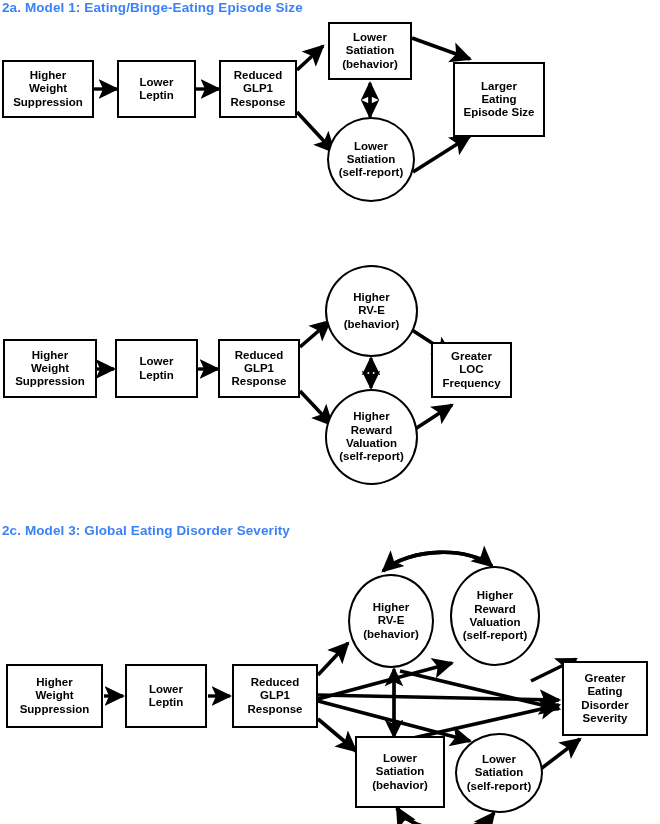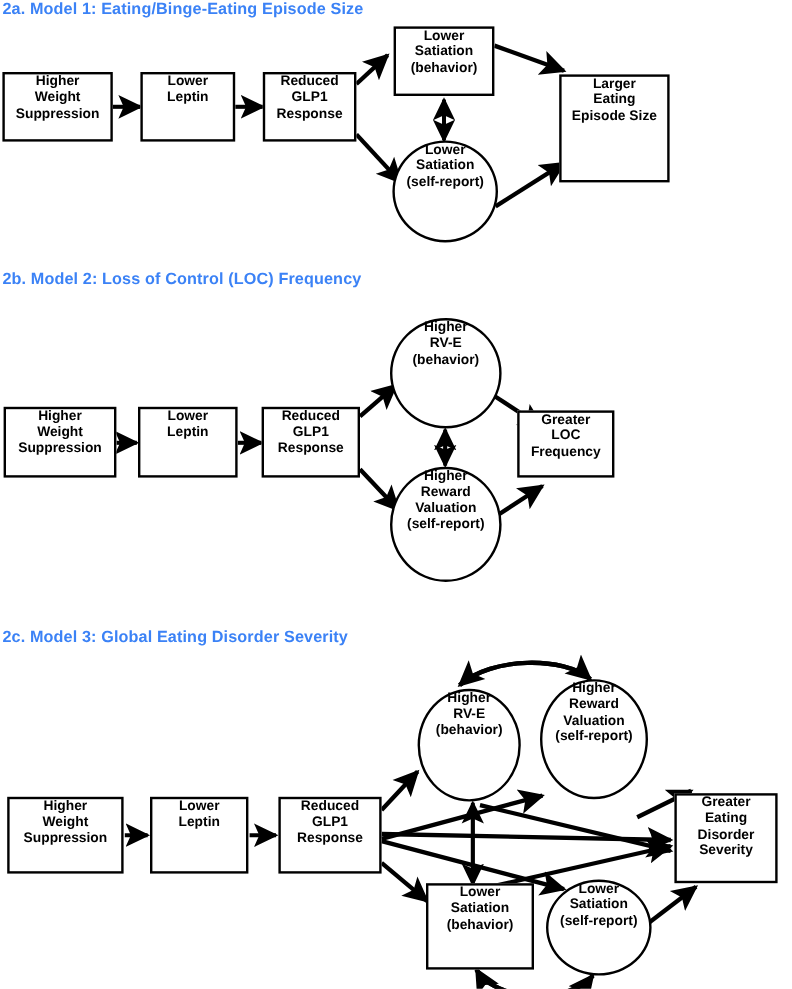--- a/index.html
+++ b/index.html
@@ -8,21 +8,21 @@
        -webkit-font-smoothing:antialiased;}
   .panel{position:absolute;left:0;width:660px;}
   #panel-a{top:0;height:225px;}
   #panel-b{top:225px;height:280px;}
   #panel-c{top:499px;height:319px;margin-top:24px;}
   .panel-title{position:absolute;left:2px;top:0px;font-size:13.5px;
                font-weight:bold;color:#3b82f6;letter-spacing:0.1px;white-space:nowrap;}
   .stage{position:absolute;left:0;top:0;width:660px;height:100%;}
   svg.edges{position:absolute;left:0;top:0;width:660px;height:100%;overflow:visible;}
   .node{position:absolute;box-sizing:border-box;border:2.2px solid #000;
-        background:#fff;display:flex;align-items:flex-start;justify-content:center;
+        background:#fff;display:flex;align-items:center;justify-content:center;
         text-align:center;font-size:11.5px;font-weight:bold;line-height:1.16;
         color:#000;z-index:3;}
   .node.circle{border-radius:50%;}
   .node span{display:block;padding:0 2px;}
 </style>
 </head>
 <body>
 
 <div class="panel" id="panel-a">
   <div class="panel-title">2a. Model 1: Eating/Binge-Eating Episode Size</div>
@@ -54,28 +54,27 @@
     </div>
     <div class="node" style="left:219px;top:60px;width:78px;height:58px;">
       <span>Reduced<br>GLP1<br>Response</span>
     </div>
     <div class="node" style="left:328px;top:22px;width:84px;height:58px;">
       <span>Lower<br>Satiation<br>(behavior)</span>
     </div>
     <div class="node circle" style="left:327px;top:117px;width:88px;height:85px;">
       <span>Lower<br>Satiation<br>(self-report)</span>
     </div>
-    <div class="node" style="left:466px;top:62px;width:92px;height:90px;">
+    <div class="node" style="left:453px;top:62px;width:92px;height:75px;">
       <span>Larger<br>Eating<br>Episode Size</span>
     </div>
   </div>
 </div>
 
 <div class="panel" id="panel-b">
-  <div class="panel-title">2b. Model 2: Loss of Control (LOC) Frequency</div>
 
   <div class="stage">
     <svg class="edges" viewBox="0 0 660 280">
       <defs>
         <marker id="ahB" markerWidth="7" markerHeight="7" refX="5.4" refY="3.2" orient="auto" markerUnits="strokeWidth">
           <path d="M0,0.3 L6,3.2 L0,6.1 L1.3,3.2 Z" fill="#000"></path>
         </marker>
       </defs>
       <g stroke="#000" fill="none" marker-end="url(#ahB)">
         <line x1="97" y1="144" x2="114" y2="144" stroke-width="3.4"></line>

